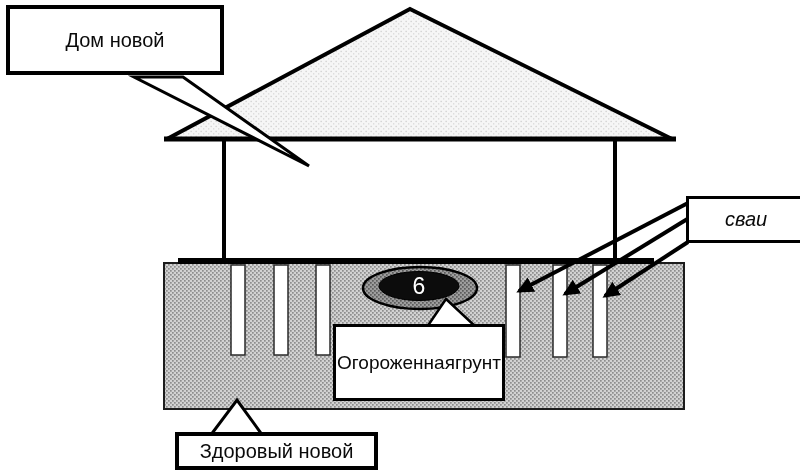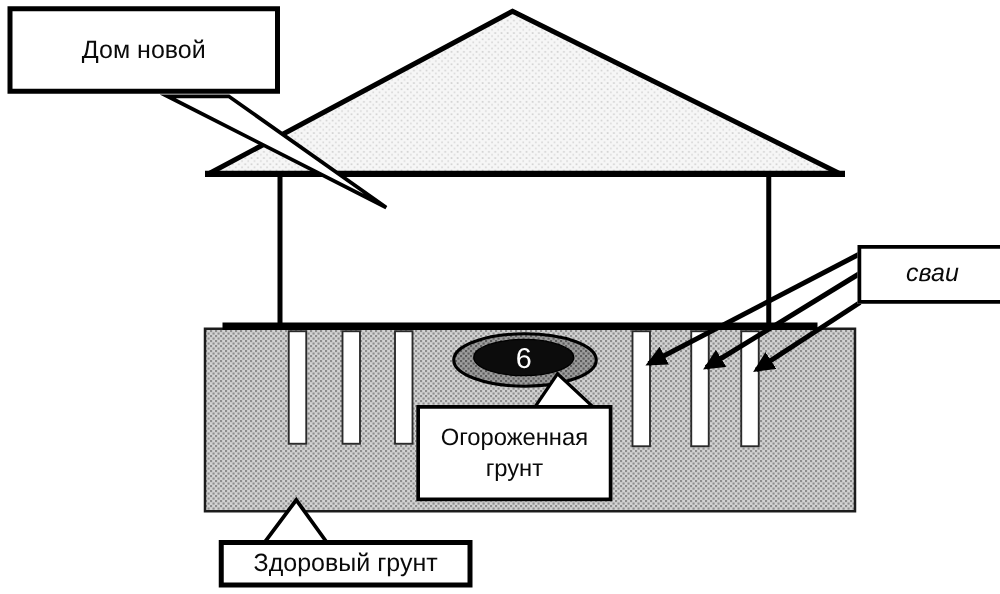--- a/index.html
+++ b/index.html
@@ -3,27 +3,27 @@
 <meta charset="utf-8">
 <style>
   html,body{margin:0;padding:0;background:#fff;}
   .canvas{
     position:relative;width:800px;height:475px;background:#ffffff;overflow:hidden;
     font-family:"Liberation Sans", sans-serif;color:#0a0a0a;
   }
   .svg-layer{position:absolute;left:0;top:0;z-index:1;}
   .callout{
     position:absolute;z-index:2;background:#ffffff;border:3px solid #000;
-    display:flex;flex-direction:column;align-items:center;justify-content:center;
+    display:flex;flex-direction:row;align-items:center;justify-content:center;
     text-align:center;box-sizing:border-box;
   }
   .callout-house{left:6px;top:5px;width:218px;height:70px;border-width:4px;
     font-size:20px;line-height:23px;}
   .callout-piles{left:686px;top:196px;width:120px;height:47px;font-size:20px;font-style:italic;}
-  .callout-dz{left:333px;top:324px;width:157px;height:77px;font-size:19px;line-height:25px;}
+  .callout-dz{left:333px;top:324px;width:172px;height:77px;font-size:19px;line-height:25px;}
   .callout-hs{left:175px;top:432px;width:203px;height:38px;border-width:4px;font-size:20px;}
   .zone-number{
     position:absolute;z-index:3;left:399px;top:272px;width:40px;height:28px;
     display:flex;align-items:center;justify-content:center;
     color:#ffffff;font-size:23px;
   }
 </style>
 </head>
 <body>
 
@@ -88,18 +88,18 @@
   <div class="callout callout-piles">
     <span>сваи</span>
   </div>
 
   <div class="callout callout-dz">
     <span>Огороженная</span>
     <span>грунт</span>
   </div>
 
   <div class="callout callout-hs">
-    <span>Здоровый грунт</span>
+    <span>Здоровый новой</span>
   </div>
 
   <div class="zone-number">6</div>
 
 </div>
 
 </body></html>

